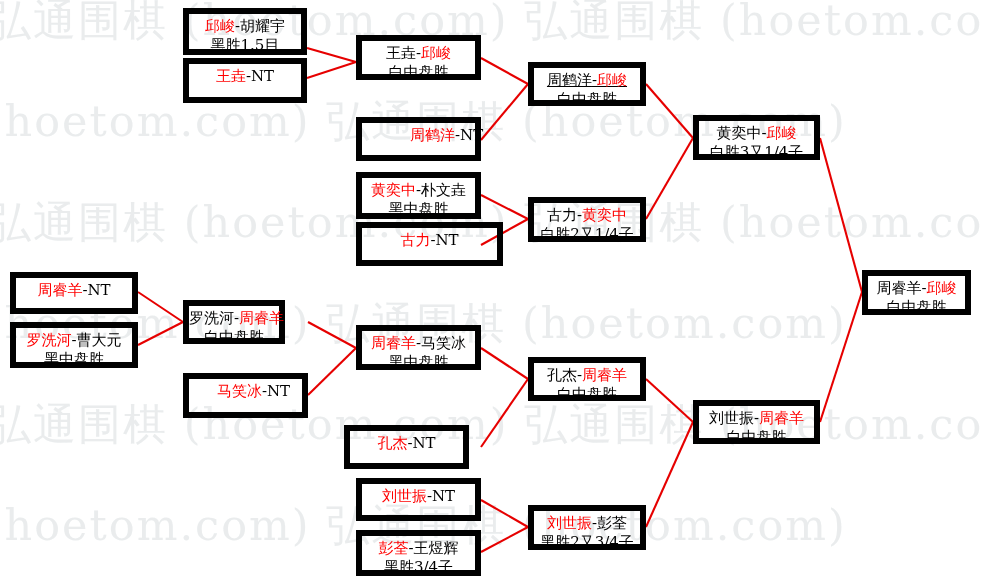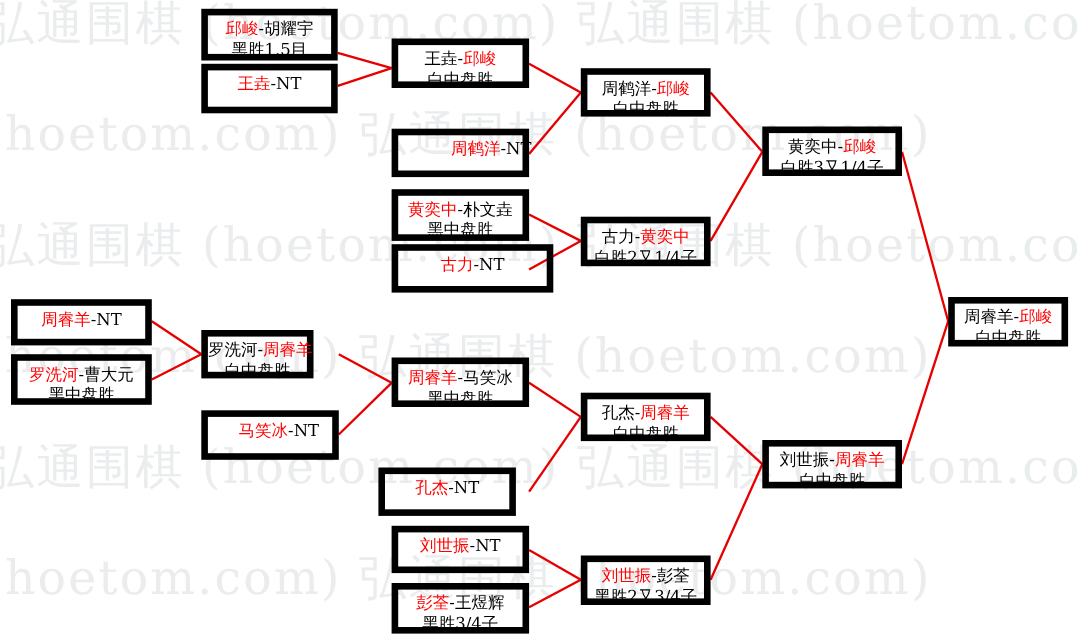--- a/index.html
+++ b/index.html
@@ -124,21 +124,21 @@
       <div class="node" style="left: 356px; top: 117px; width: 125px; height: 44px; border-color: rgb(0, 0, 0); padding-left: 48px;">
         <span class="pair"><span class="red">周鹤洋</span><span class="sep">-</span><span class="blk">NT</span></span>
       </div>
       <div class="node" style="left: 356px; top: 172px; width: 125px; height: 47px; border-color: rgb(0, 0, 0);">
         <span class="pair"><span class="red">黄奕中</span><span class="sep">-</span><span class="blk">朴文垚</span></span>
         <span class="result">黑中盘胜</span>
       </div>
       <div class="node" style="left: 356px; top: 222px; width: 147px; height: 44px; border-color: rgb(0, 0, 0);">
         <span class="pair"><span class="red">古力</span><span class="sep">-</span><span class="blk">NT</span></span>
       </div>
-      <div class="node" style="left: 528px; top: 62px; width: 118px; height: 44px; border-color: rgb(0, 0, 0);">
+      <div class="node" style="left: 528px; top: 62px; width: 118px; height: 44px; border-color: rgb(0, 0, 0); text-decoration: underline;">
         <span class="pair"><span class="blk">周鹤洋</span><span class="sep">-</span><span class="red">邱峻</span></span>
         <span class="result">白中盘胜</span>
       </div>
       <div class="node" style="left: 528px; top: 197px; width: 118px; height: 45px; border-color: rgb(0, 0, 0);">
         <span class="pair"><span class="blk">古力</span><span class="sep">-</span><span class="red">黄奕中</span></span>
         <span class="result">白胜2又1/4子</span>
       </div>
       <div class="node" style="left: 693px; top: 115px; width: 127px; height: 45px; border-color: rgb(0, 0, 0);">
         <span class="pair"><span class="blk">黄奕中</span><span class="sep">-</span><span class="red">邱峻</span></span>
         <span class="result">白胜3又1/4子</span>

